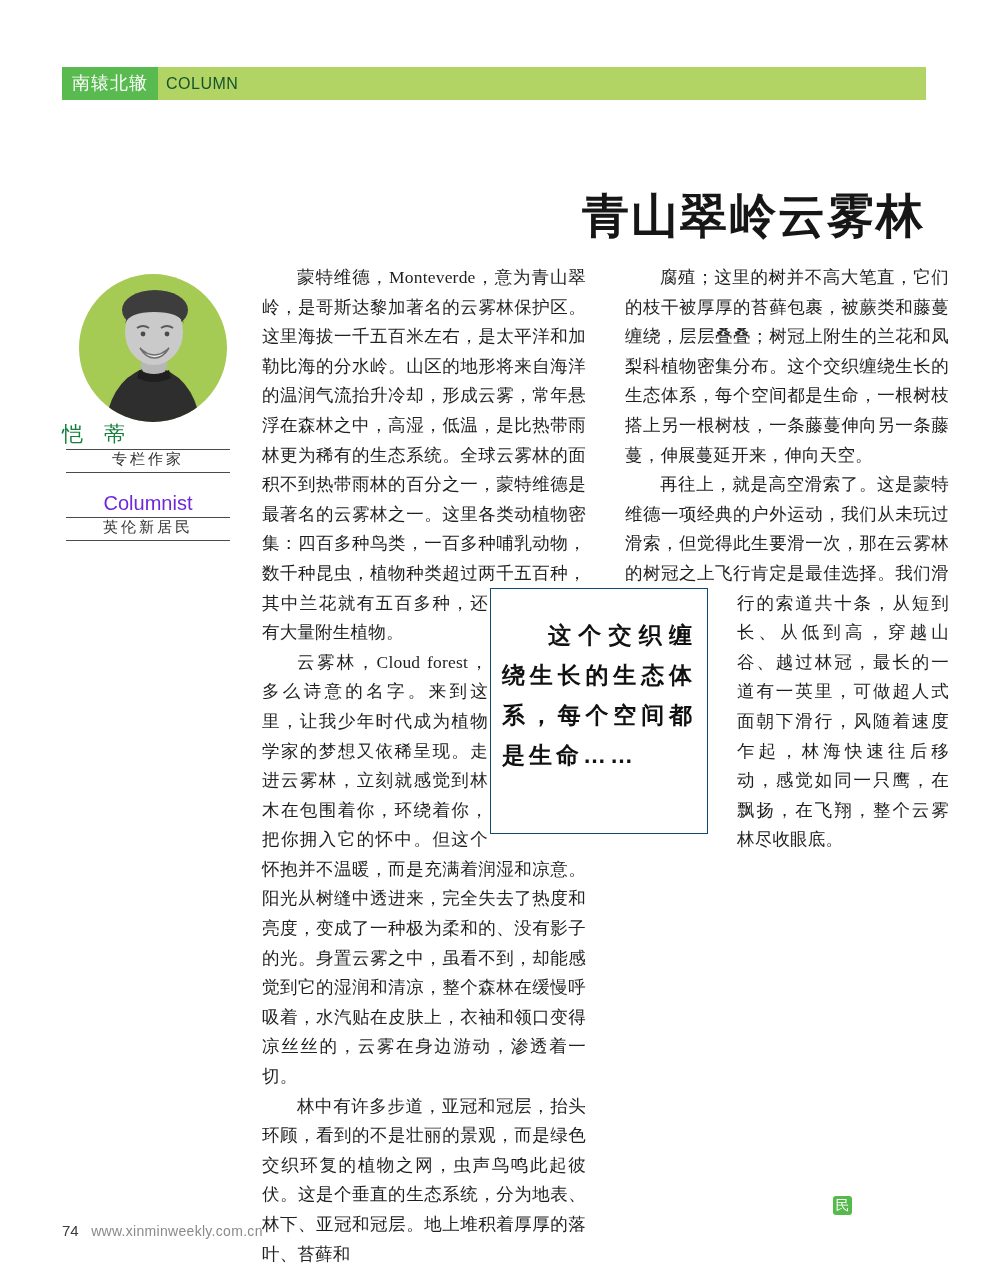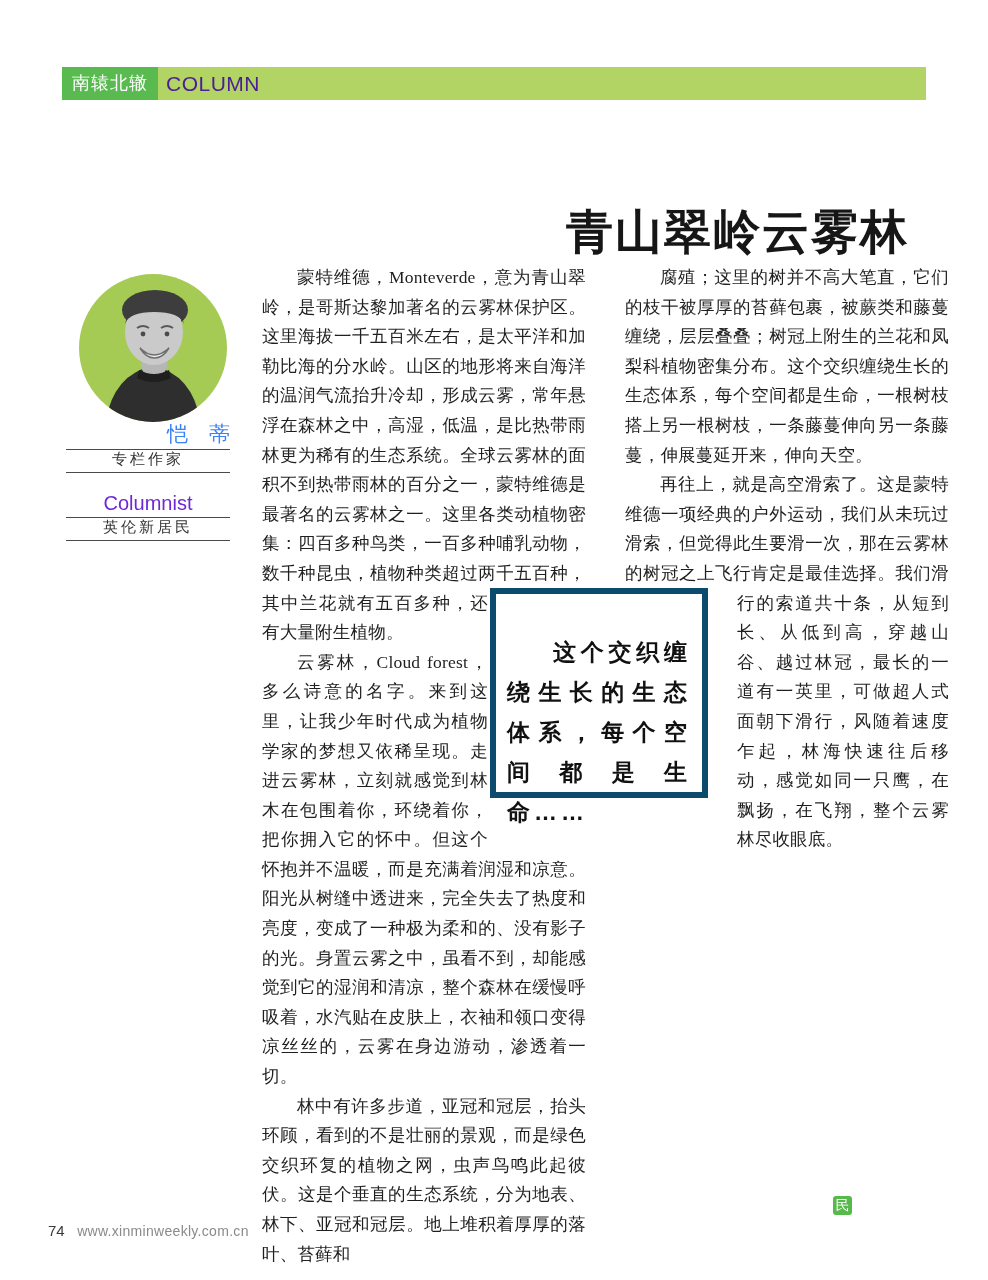--- a/index.html
+++ b/index.html
@@ -12,40 +12,40 @@
   .header-bar {
     position: absolute; left: 62px; top: 58px; width: 864px; height: 33px;
     background: var(--bar-green, #b2d465); display: flex; align-items: flex-start; margin-top: 9px;
   }
   .header-tag {
     background: var(--tag-green, #58ba4f); color: #fff;
     font-family: "Liberation Sans", "DejaVu Sans", sans-serif;
     font-size: 18px; line-height: 33px; padding: 0 10px; letter-spacing: 1px;
   }
   .header-label {
-    color: #4c1d95; font-family: "Liberation Sans", "DejaVu Sans", sans-serif;
-    font-size: 21px; line-height: 33px; margin-left: 8px; letter-spacing: 0.5px;
+    color: #14532d; font-family: "Liberation Sans", "DejaVu Sans", sans-serif;
+    font-size: 16px; line-height: 33px; margin-left: 8px; letter-spacing: 0.5px;
   }
 
   
   .title {
-    position: absolute; right: 63px; top: 185px; margin: 16px;
+    position: absolute; right: 63px; top: 185px; margin: 0;
     font-size: 47px; font-weight: bold; color: #161616; letter-spacing: 2px;
     font-family: "Liberation Serif", "DejaVu Serif", serif; white-space: nowrap;
   }
 
   
   .photo {
     position: absolute; left: 79px; top: 274px; width: 148px; height: 148px;
     border-radius: 50%; background: var(--photo-green, #a6cb55); overflow: hidden;
   }
   .author-name {
-    position: absolute; left: 62px; top: 420px; width: 168px; text-align: right;
+    position: absolute; left: 62px; top: 420px; width: 168px; text-align: left;
     font-family: "Liberation Sans", "DejaVu Sans", sans-serif;
-    font-size: 21px; color: #3b82f6;
+    font-size: 21px; color: #15803d;
   }
   .author-meta {
     position: absolute; left: 66px; top: 449px; width: 164px; text-align: center;
   }
   .author-meta .row { border-top: 1px solid #4a4a4a; }
   .author-meta .row:last-child { border-bottom: 1px solid #4a4a4a; text-align: center; }
   .role-cn, .desc-cn {
     font-size: 15px; letter-spacing: 3px; color: #333; padding: 0 0 3px;
     font-family: "Liberation Serif", "DejaVu Serif", serif;
   }
@@ -65,38 +65,38 @@
   .col p { margin: 0; text-indent: 2em; }
 
   
   .push-r   { float: right; width: 0;     height: 326px; }
   .spacer-r { float: right; clear: right; width: 98px;  height: 237px; }
   .push-l   { float: left;  width: 0;     height: 326px; }
   .spacer-l { float: left;  clear: left;  width: 112px; height: 237px; }
 
   
   .pullquote {
-    position: absolute; left: 490px; top: 588px; width: 218px; height: 210px;
-    box-sizing: border-box; border: 6px solid #0c4a6e; background: #fff;
+    position: absolute; left: 490px; top: 588px; width: 218px; height: 246px;
+    box-sizing: border-box; border: 1px solid #0c4a6e; background: #fff;
     font-family: "Liberation Sans", "DejaVu Sans", sans-serif;
     font-weight: bold; font-size: 23px; line-height: 40px; letter-spacing: 4px;
-    color: #111; padding: 38px 11px 0; text-indent: 2em; text-align: justify;
+    color: #111; padding: 26px 11px 0; text-indent: 2em; text-align: justify;
   }
 
   
   .endmark {
     position: absolute; left: 833px; top: 1196px; width: 19px; height: 19px;
     background: var(--end-green, #56b94c); color: #fff; border-radius: 3px;
     font-size: 14px; line-height: 19px; text-align: center;
     font-family: "Liberation Serif", "DejaVu Serif", serif;
   }
 
   
   .footer {
-    position: absolute; left: 48px; top: 1222px;
+    position: absolute; left: 62px; top: 1222px;
     font-family: "Liberation Sans", "DejaVu Sans", sans-serif;
   }
   .footer .pg  { font-size: 15px; color: #3a3a3a; }
   .footer .url { font-size: 14px; color: #8a8a8a; margin-left: 8px; letter-spacing: 0.3px; }
 </style>
 </head>
 <body>
 
 <div class="page">
 

